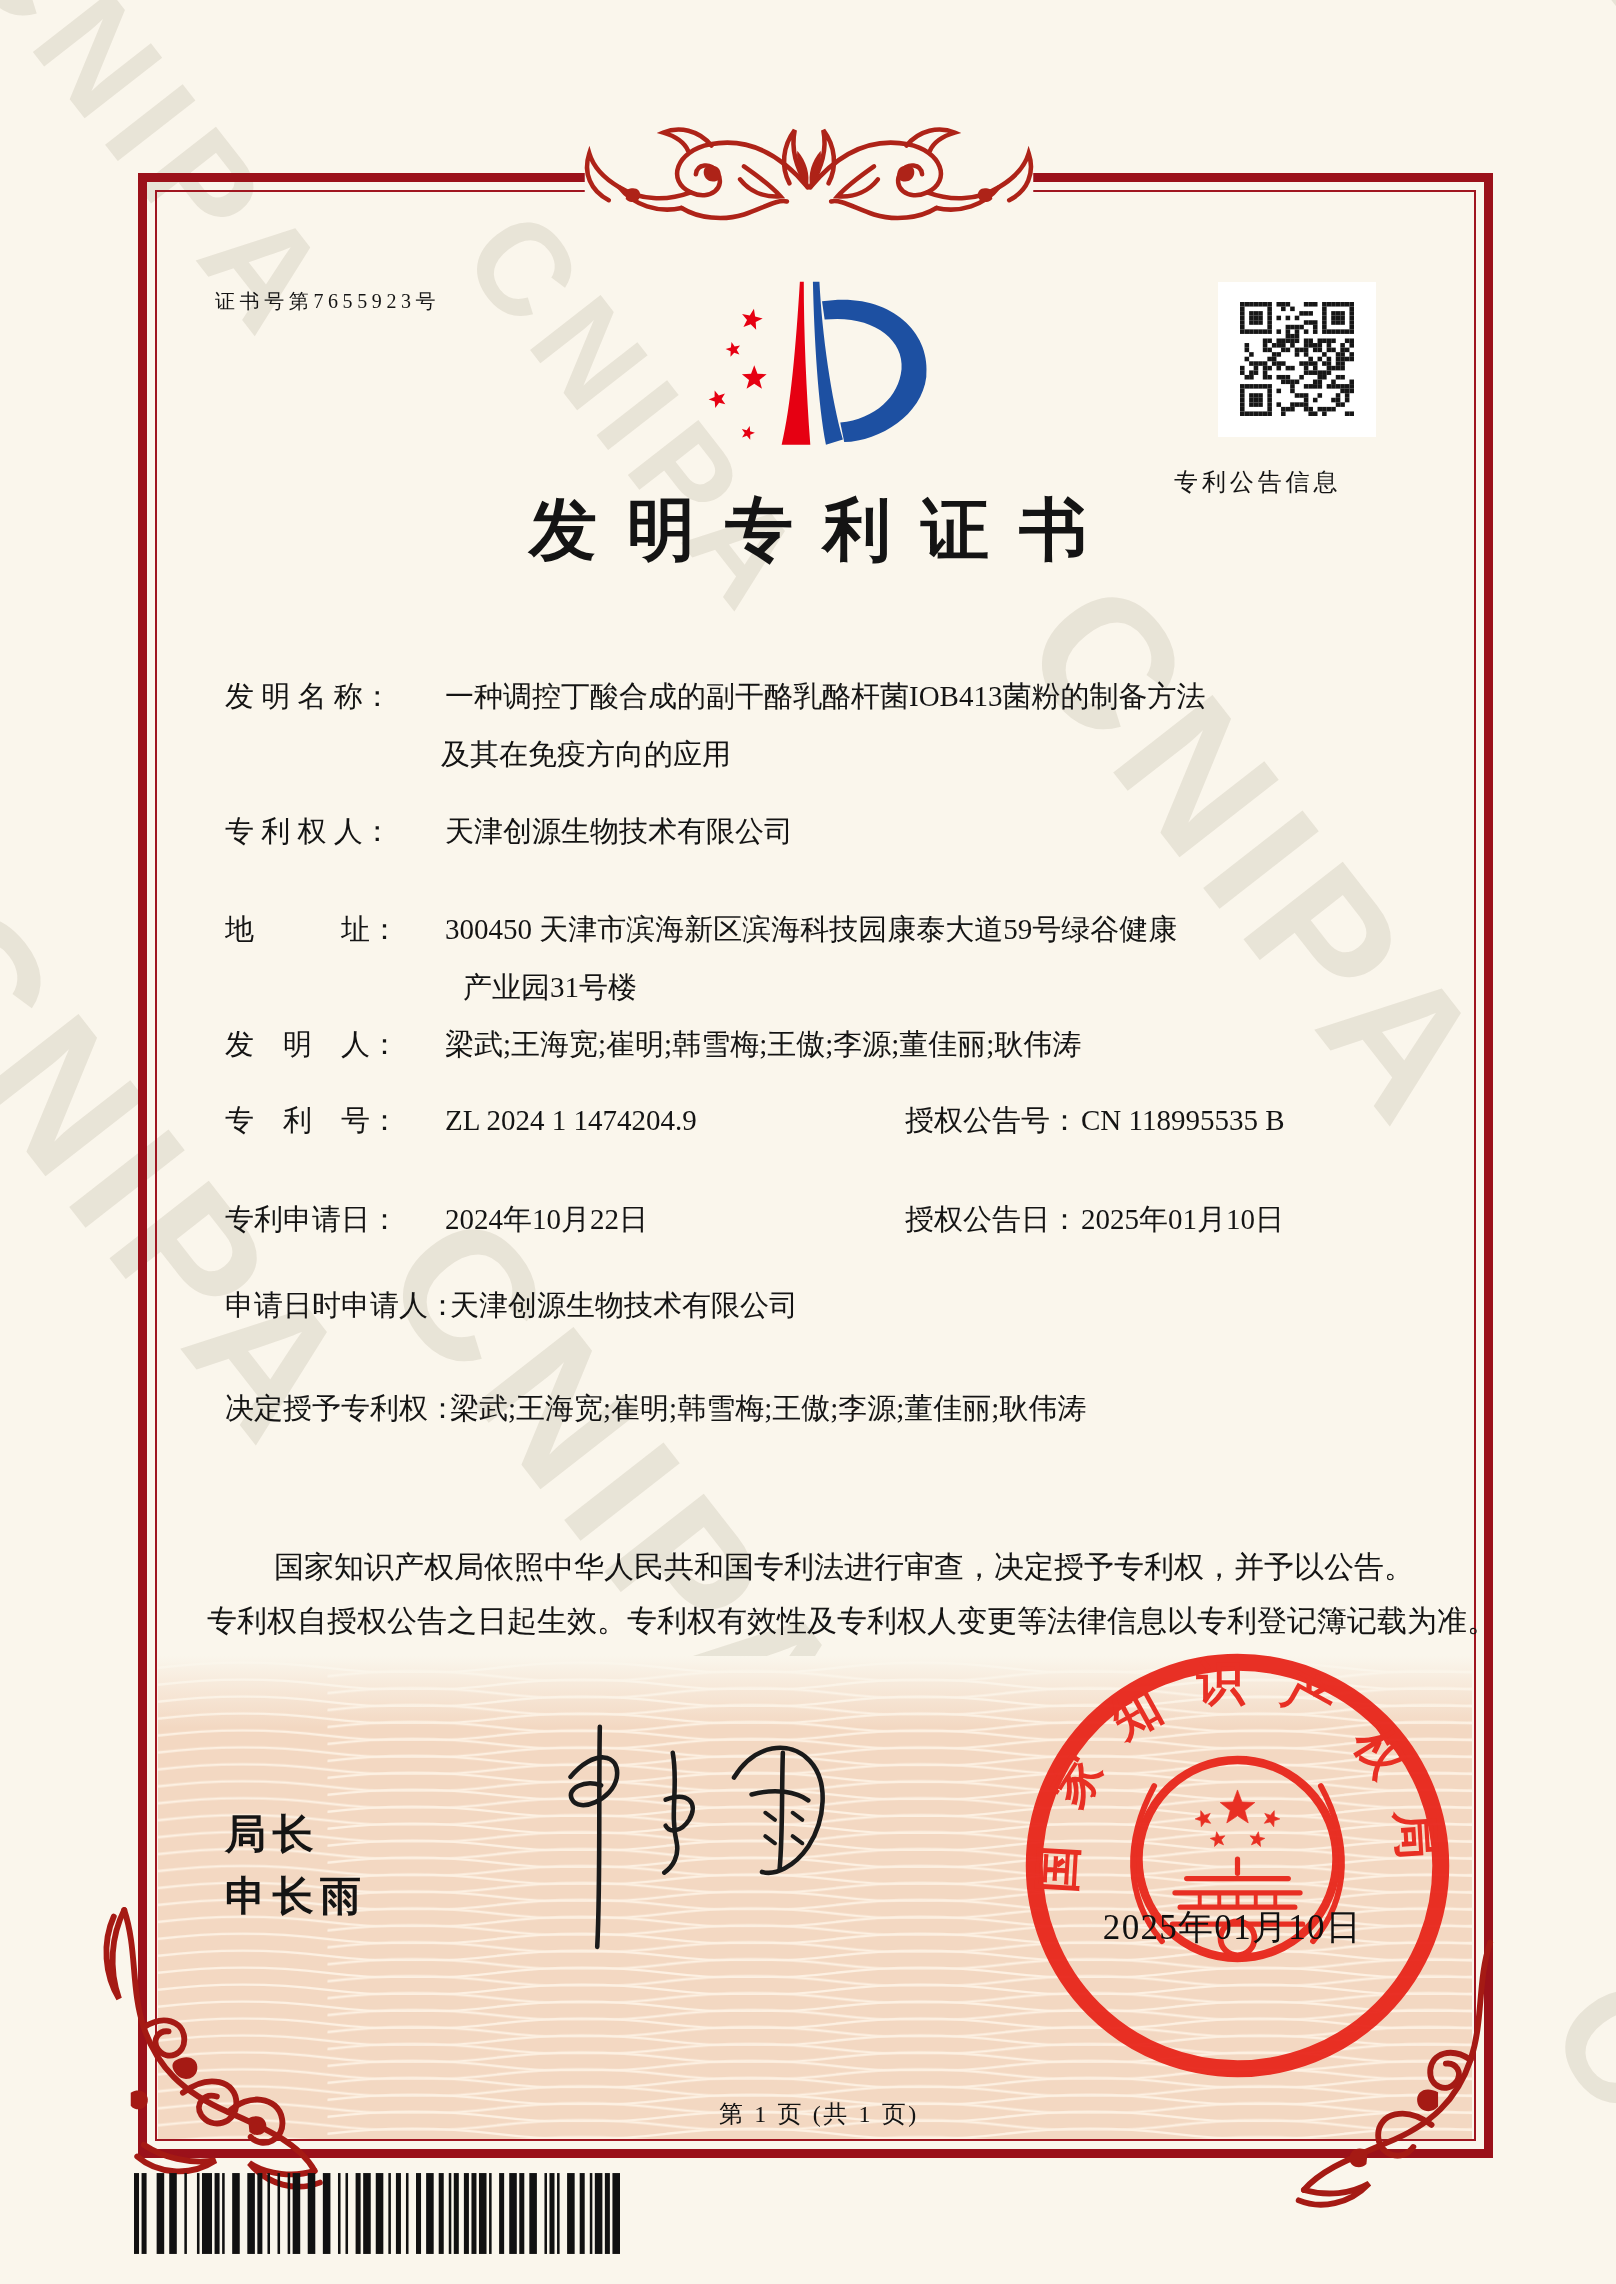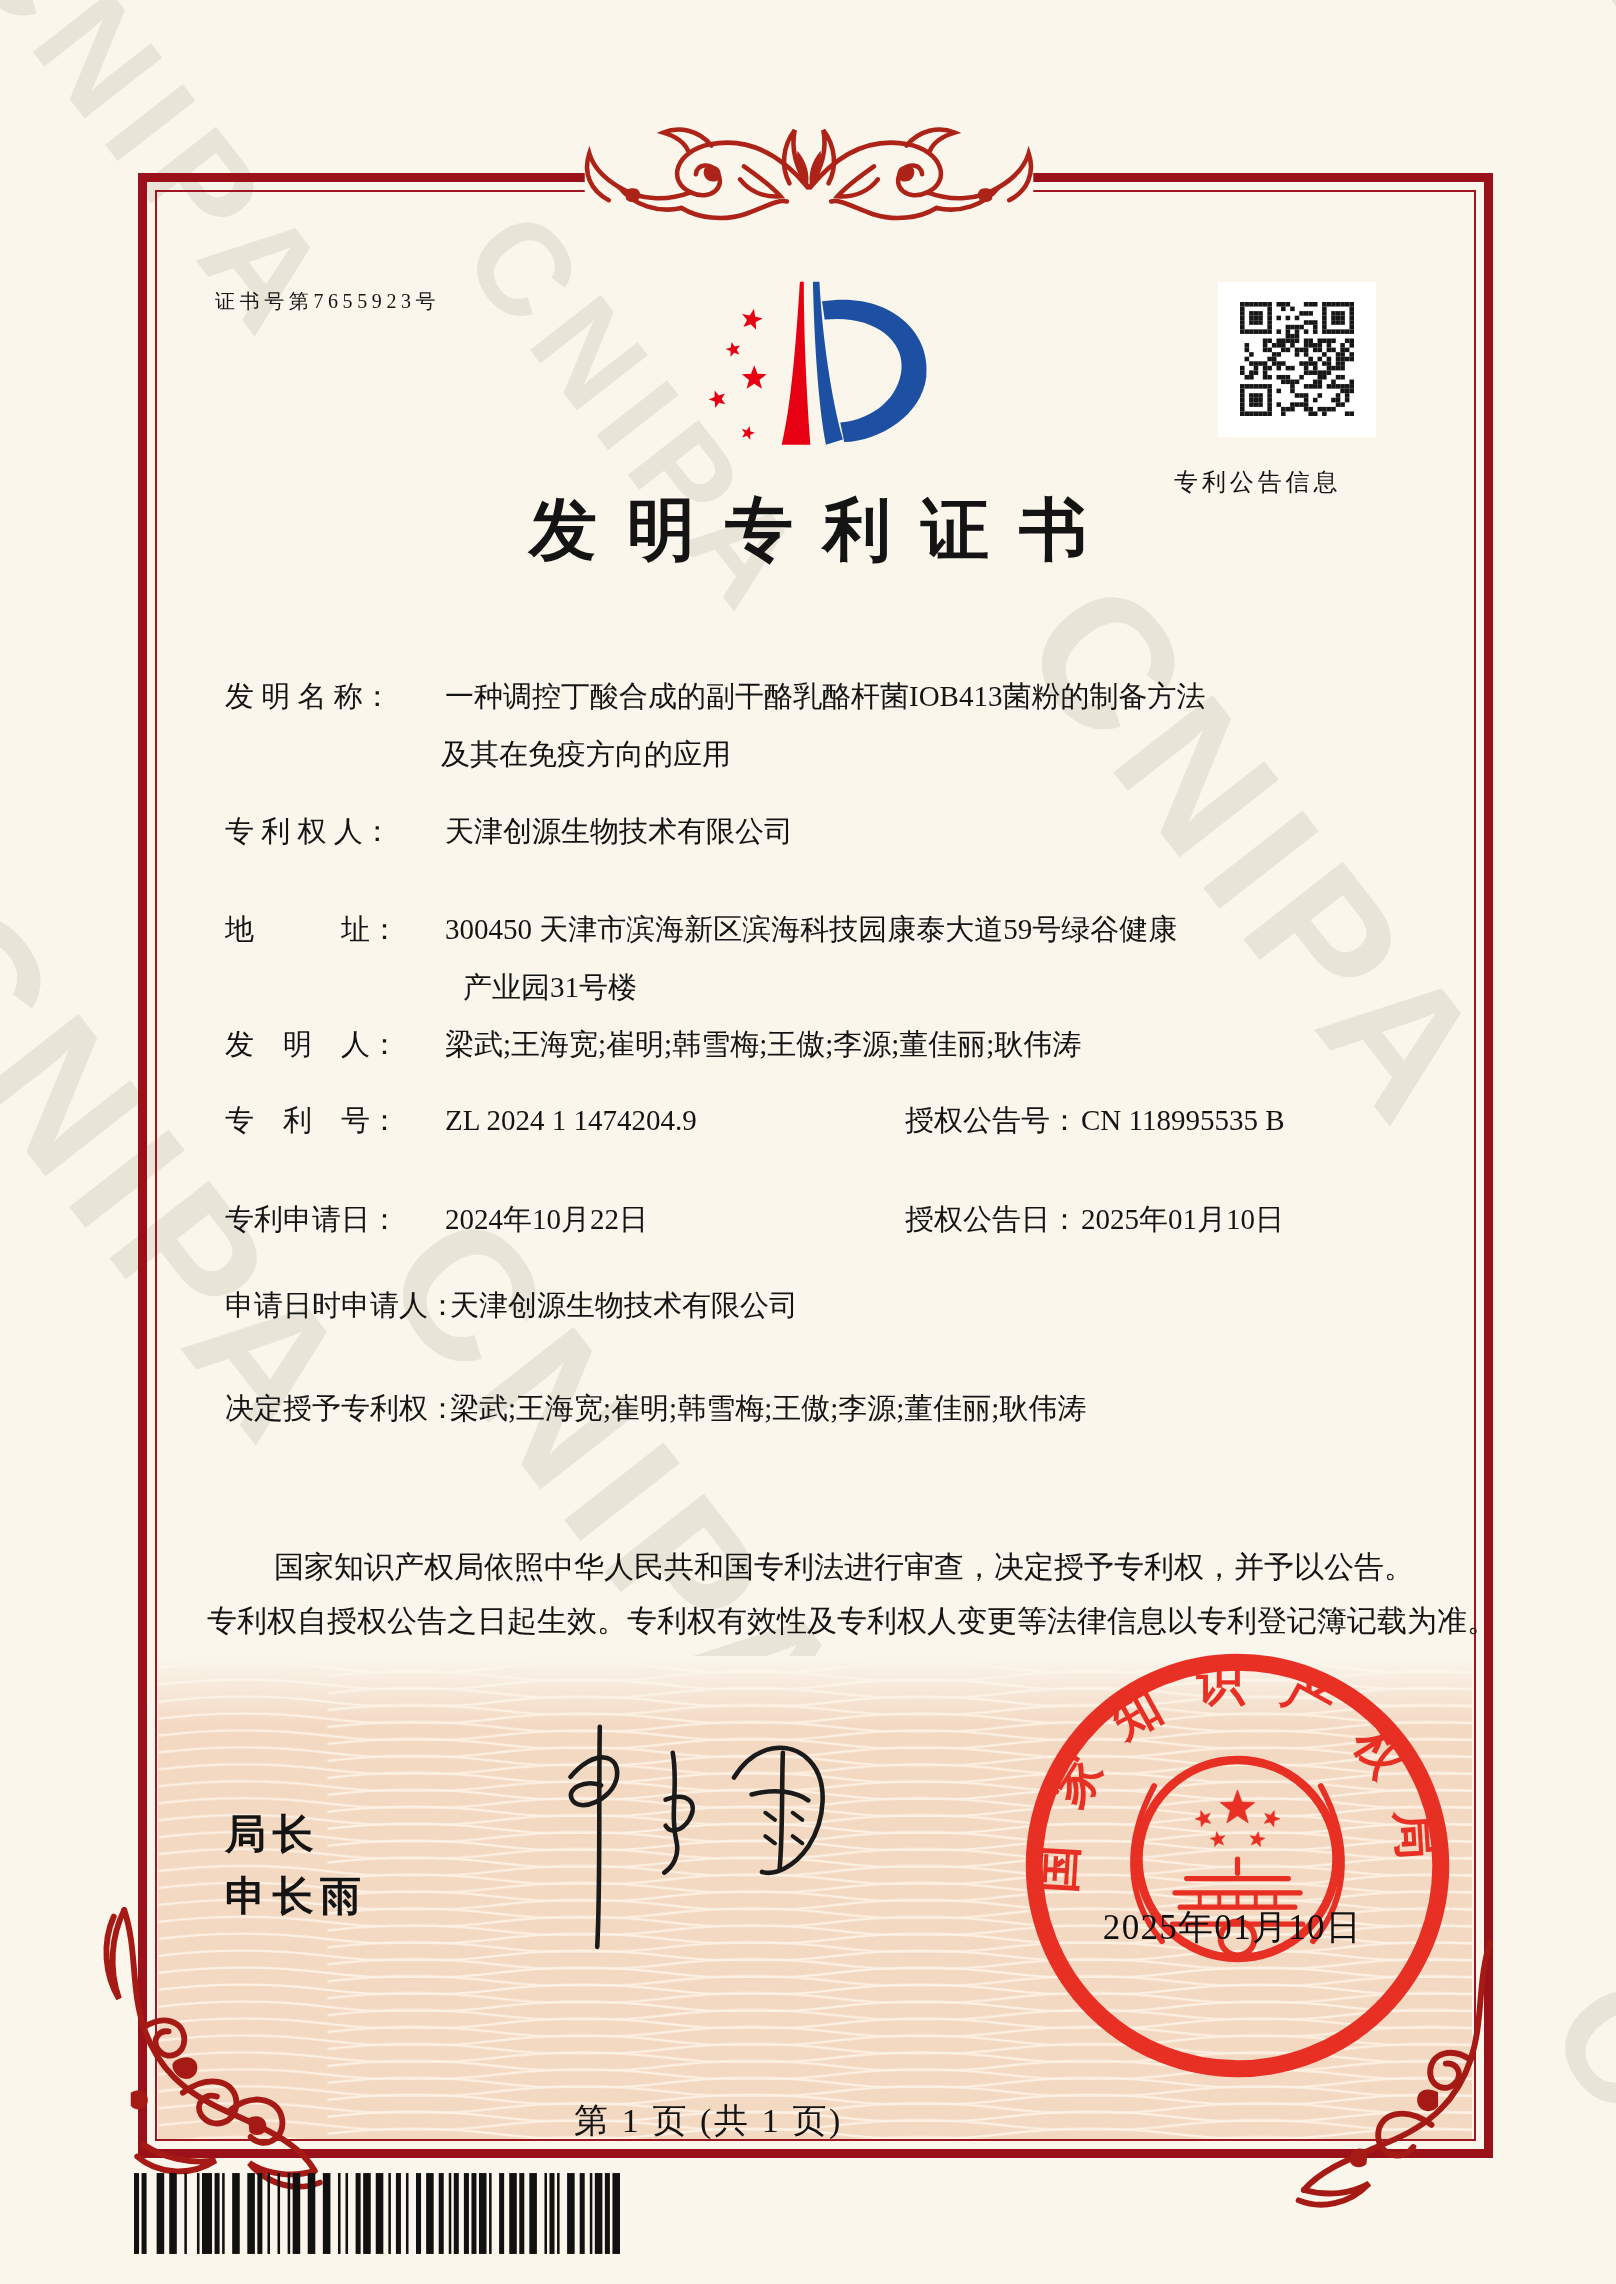--- a/index.html
+++ b/index.html
@@ -48,22 +48,22 @@
   .valwide{position:absolute;left:450px;}
   .decl{position:absolute;font-size:30px;z-index:6;white-space:nowrap;}
   
   .signer{position:absolute;left:225px;font-size:41px;font-weight:700;z-index:6;
     font-family:"Liberation Sans","DejaVu Sans",sans-serif;letter-spacing:6.5px;}
   .sig{position:absolute;left:502px;top:1715px;z-index:7;}
   .seal{position:absolute;left:1016px;top:1644px;width:443px;height:443px;z-index:6;opacity:0.95;}
   .sealdate{position:absolute;left:1063px;top:1904px;width:339px;text-align:center;
     font-size:35px;color:#101010;z-index:8;letter-spacing:1.3px;}
   
-  .pageinfo{position:absolute;left:574px;top:2098px;width:456px;
-    font-size:34px;z-index:6;letter-spacing:2.6px;}
+  .pageinfo{position:absolute;left:591px;top:2098px;width:456px;text-align:center;
+    font-size:24px;z-index:6;letter-spacing:2.6px;}
   .barcode{position:absolute;left:134px;top:2173px;width:486px;height:81px;z-index:6;}
   
   .orn-top{position:absolute;left:548px;top:104px;z-index:5;}
   .flourish{position:absolute;z-index:5;}
   .fl-left{left:85px;top:1897px;}
   .fl-right{left:1275px;top:1936px;transform:scaleX(-1);}
 </style>
 </head>
 <body>
 

